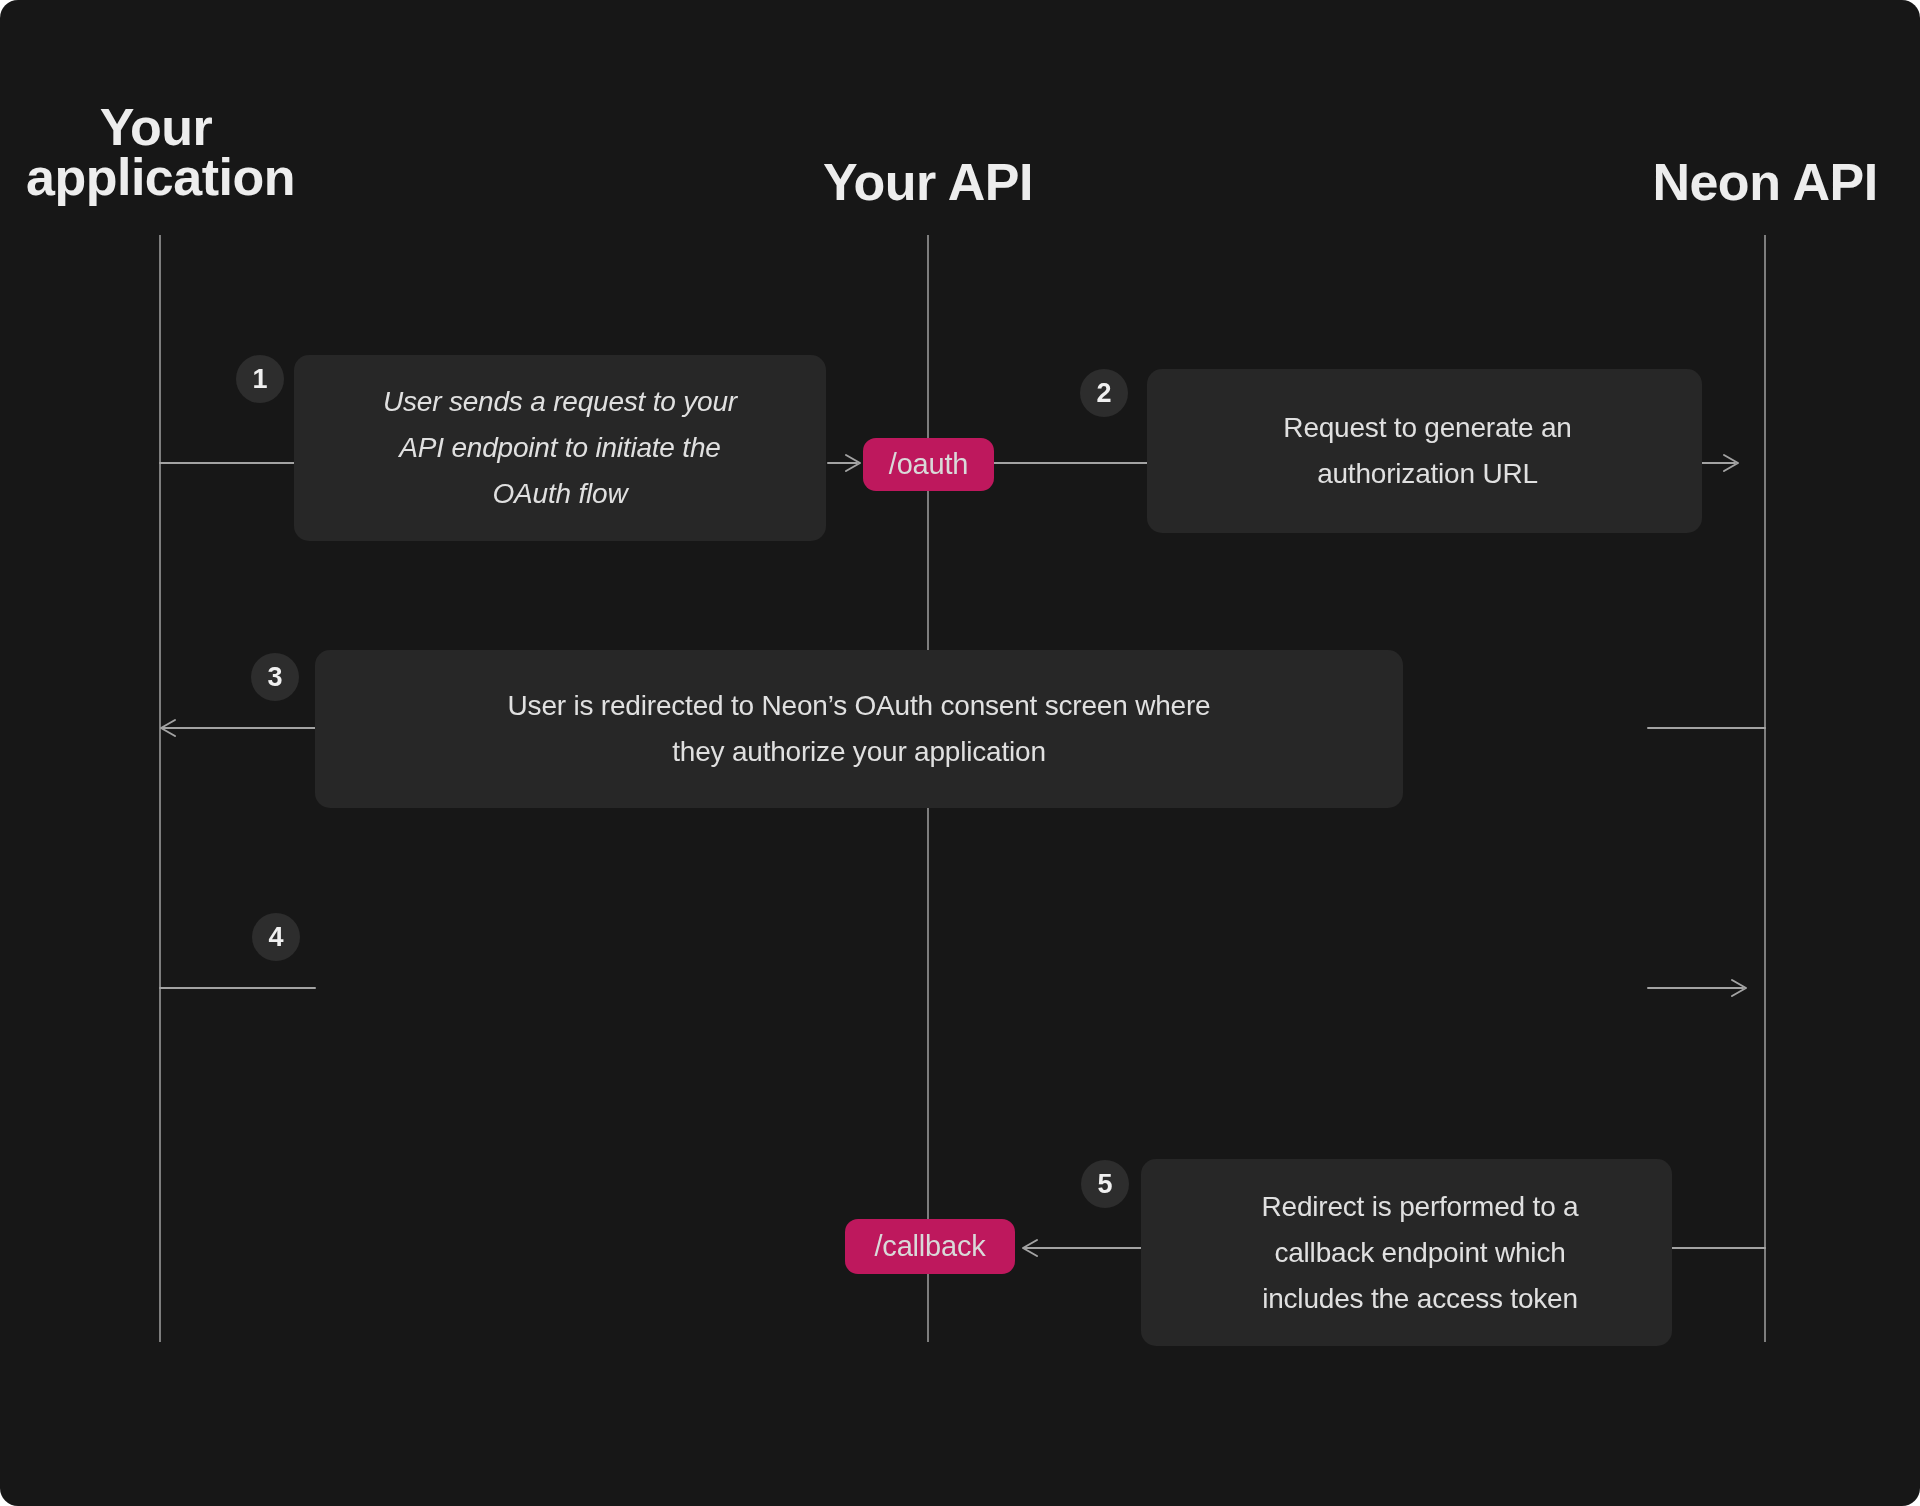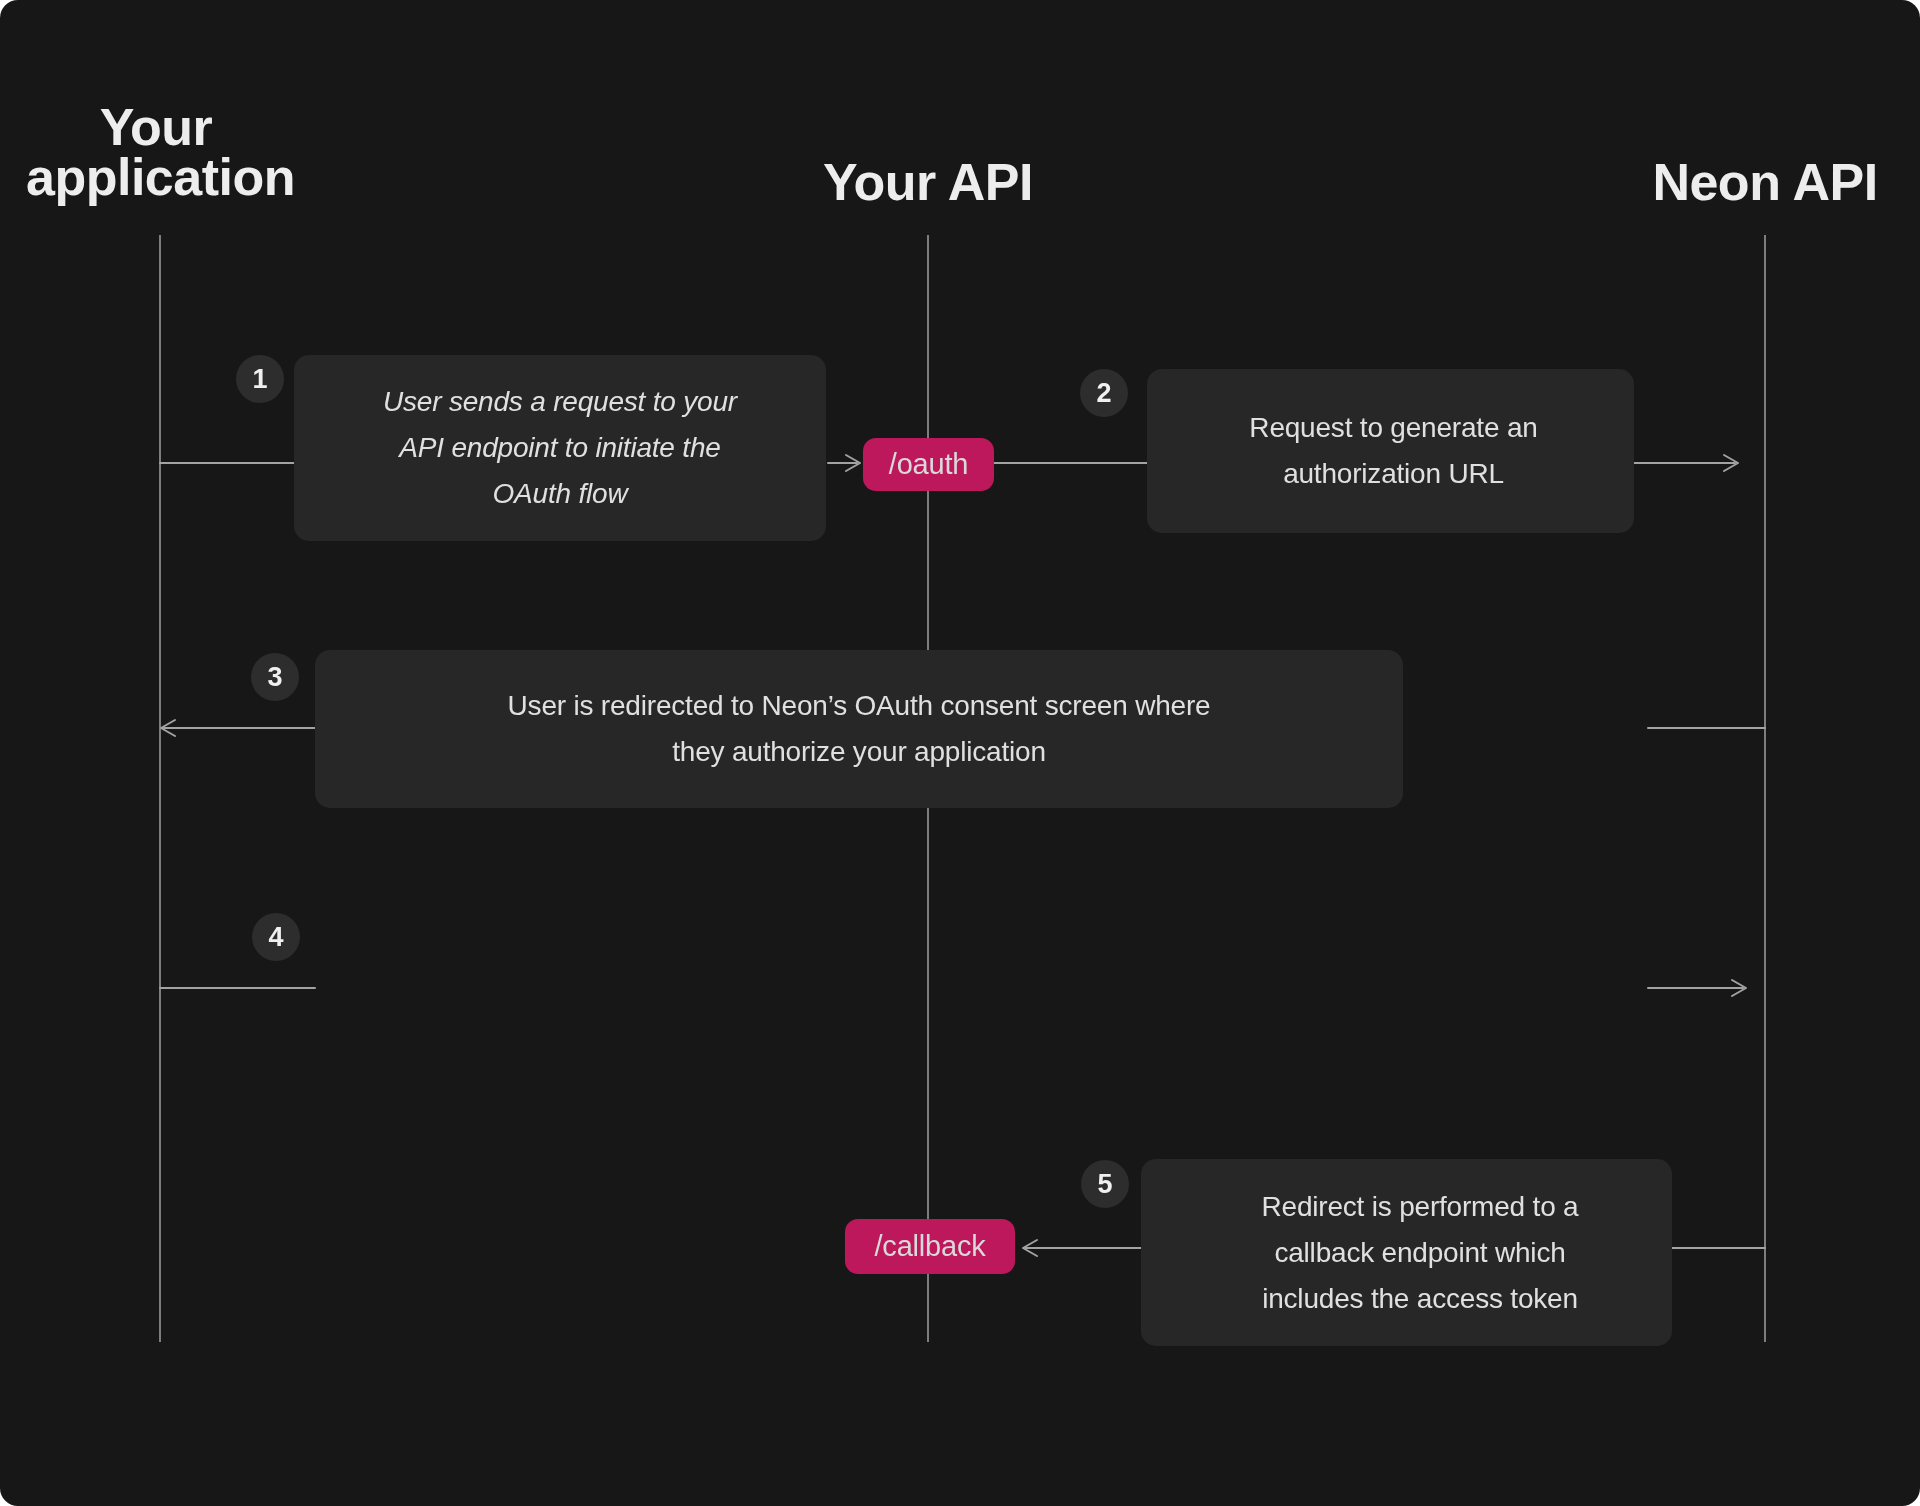--- a/index.html
+++ b/index.html
@@ -41,21 +41,21 @@
     justify-content: center;
     text-align: center;
     color: #e0e0e0;
     font-size: 28px;
     line-height: 46px;
     letter-spacing: -0.2px;
   }
   .step-box .line { display: block; }
 
   .box-1 { left: 294px;  top: 355px;  width: 532px;  height: 186px; font-style: italic; }
-  .box-2 { left: 1147px; top: 369px;  width: 487px;  height: 164px; padding-left: 6px; }
+  .box-2 { left: 1147px; top: 369px;  width: 555px;  height: 164px; padding-left: 6px; }
   .box-3 { left: 315px;  top: 650px;  width: 1088px; height: 158px; }
   .box-4 { left: 315px;  top: 912px;  width: 1333px; height: 155px; }
   .box-5 { left: 1141px; top: 1159px; width: 531px;  height: 187px; padding-left: 27px; }
 
   .step-badge {
     position: absolute;
     z-index: 4;
     width: 48px; height: 48px;
     background: #2d2d2d;
     border-radius: 50%;

